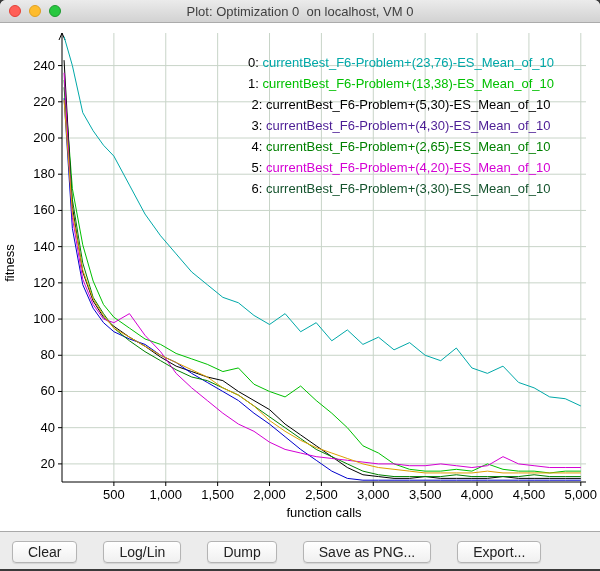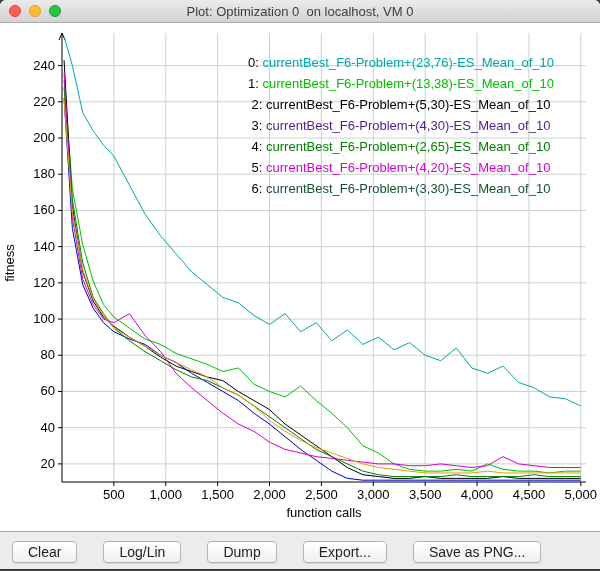--- a/index.html
+++ b/index.html
@@ -154,17 +154,17 @@
       <div class="legend-line"><span class="idx">4:</span> <span class="lbl" style="color: rgb(0, 128, 0);">currentBest_F6-Problem+(2,65)-ES_Mean_of_10</span></div>
       <div class="legend-line"><span class="idx">5:</span> <span class="lbl" style="color: rgb(212, 0, 212); margin-top: 24px;">currentBest_F6-Problem+(4,20)-ES_Mean_of_10</span></div>
       <div class="legend-line"><span class="idx">6:</span> <span class="lbl" style="color: #14532d;">currentBest_F6-Problem+(3,30)-ES_Mean_of_10</span></div>
     </div>
   </div>
 
   <div class="buttonbar">
     <button class="btn">Clear</button>
     <button class="btn">Log/Lin</button>
     <button class="btn">Dump</button>
+    <button class="btn">Save as PNG...</button>
     <button class="btn">Export...</button>
-    <button class="btn">Save as PNG...</button>
   </div>
 
 </div>
 
 </body></html>

